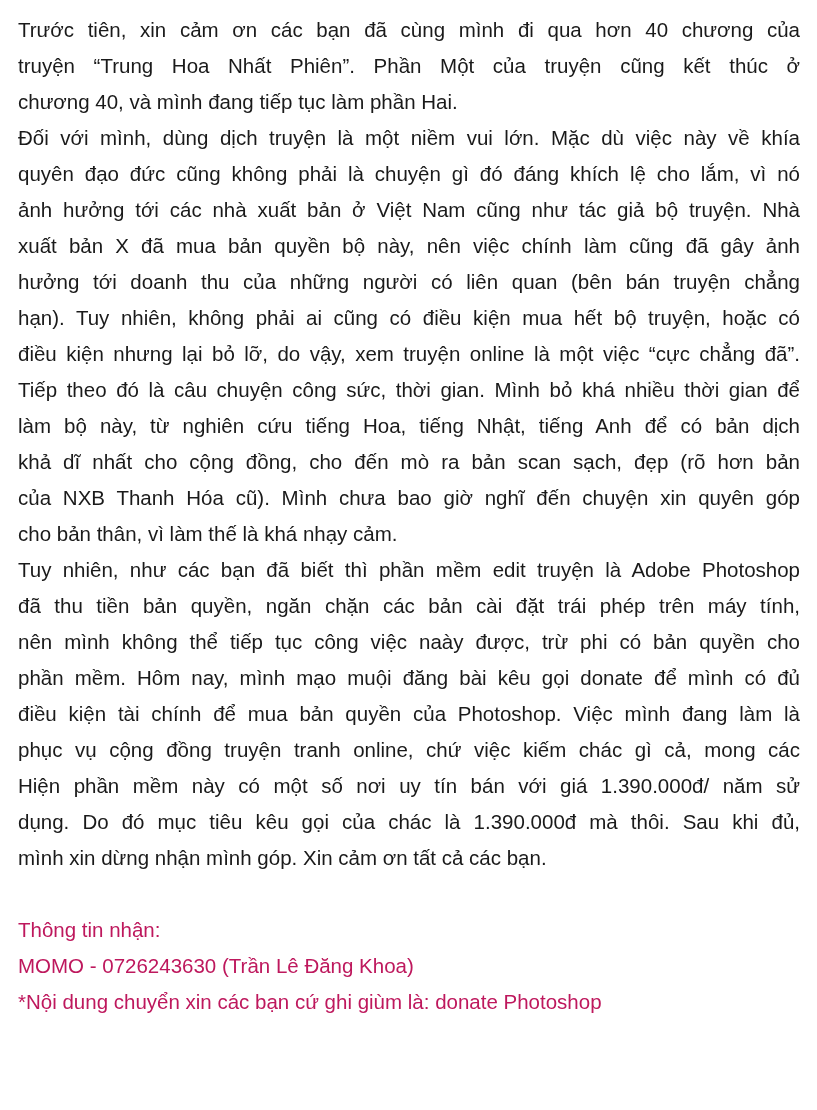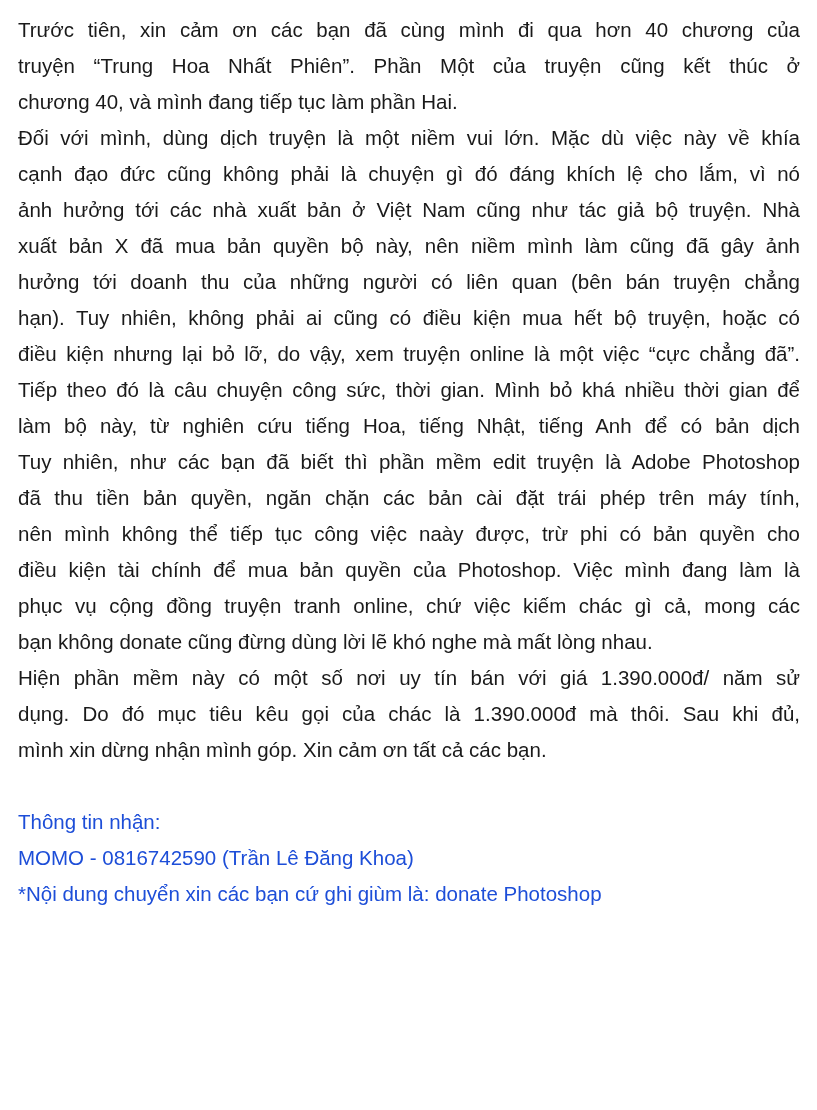--- a/index.html
+++ b/index.html
@@ -30,68 +30,71 @@
       text-align-last: justify;
       height: 36px;
     }
     .line.last {
       text-align-last: left;
     }
     .spacer {
       height: 36px;
     }
     .red {
-      color: #1d4ed8;
+      color: #be185d;
     }
     .red .line {
       text-align-last: left;
     }
   </style>
 </head>
 <body>
 
 <div class="doc">
 
   <div>
     <span class="line">Trước tiên, xin cảm ơn các bạn đã cùng mình đi qua hơn 40 chương của</span>
     <span class="line">truyện “Trung Hoa Nhất Phiên”. Phần Một của truyện cũng kết thúc ở</span>
     <span class="line last">chương 40, và mình đang tiếp tục làm phần Hai.</span>
   </div>
 
   <div>
     <span class="line">Đối với mình, dùng dịch truyện là một niềm vui lớn. Mặc dù việc này về khía</span>
-    <span class="line">cạnh đạo đức cũng không phải là chuyện gì đó đáng khích lệ cho lắm, vì nó</span>
+    <span class="line">quyên đạo đức cũng không phải là chuyện gì đó đáng khích lệ cho lắm, vì nó</span>
     <span class="line">ảnh hưởng tới các nhà xuất bản ở Việt Nam cũng như tác giả bộ truyện. Nhà</span>
-    <span class="line">xuất bản X đã mua bản quyền bộ này, nên niềm mình làm cũng đã gây ảnh</span>
+    <span class="line">xuất bản X đã mua bản quyền bộ này, nên việc chính làm cũng đã gây ảnh</span>
     <span class="line">hưởng tới doanh thu của những người có liên quan (bên bán truyện chẳng</span>
     <span class="line">hạn). Tuy nhiên, không phải ai cũng có điều kiện mua hết bộ truyện, hoặc có</span>
     <span class="line">điều kiện nhưng lại bỏ lỡ, do vậy, xem truyện online là một việc “cực chẳng đã”.</span>
   </div>
 
   <div>
     <span class="line">Tiếp theo đó là câu chuyện công sức, thời gian. Mình bỏ khá nhiều thời gian để</span>
     <span class="line">làm bộ này, từ nghiên cứu tiếng Hoa, tiếng Nhật, tiếng Anh để có bản dịch</span>
+    <span class="line">khả dĩ nhất cho cộng đồng, cho đến mò ra bản scan sạch, đẹp (rõ hơn bản</span>
+    <span class="line">của NXB Thanh Hóa cũ). Mình chưa bao giờ nghĩ đến chuyện xin quyên góp</span>
+    <span class="line last">cho bản thân, vì làm thế là khá nhạy cảm.</span>
   </div>
 
   <div>
     <span class="line">Tuy nhiên, như các bạn đã biết thì phần mềm edit truyện là Adobe Photoshop</span>
     <span class="line">đã thu tiền bản quyền, ngăn chặn các bản cài đặt trái phép trên máy tính,</span>
     <span class="line">nên mình không thể tiếp tục công việc naày được, trừ phi có bản quyền cho</span>
+    <span class="line">phần mềm. Hôm nay, mình mạo muội đăng bài kêu gọi donate để mình có đủ</span>
     <span class="line">điều kiện tài chính để mua bản quyền của Photoshop. Việc mình đang làm là</span>
     <span class="line">phục vụ cộng đồng truyện tranh online, chứ việc kiếm chác gì cả, mong các</span>
-    <span class="line last">bạn không donate cũng đừng dùng lời lẽ khó nghe mà mất lòng nhau.</span>
   </div>
 
   <div>
     <span class="line">Hiện phần mềm này có một số nơi uy tín bán với giá 1.390.000đ/ năm sử</span>
     <span class="line">dụng. Do đó mục tiêu kêu gọi của chác là 1.390.000đ mà thôi. Sau khi đủ,</span>
     <span class="line last">mình xin dừng nhận mình góp. Xin cảm ơn tất cả các bạn.</span>
   </div>
 
   <div class="spacer"></div>
 
   <div class="red">
     <span class="line">Thông  tin nhận:</span>
-    <span class="line">MOMO - 0816742590 (Trần Lê Đăng Khoa)</span>
+    <span class="line">MOMO - 0726243630 (Trần Lê Đăng Khoa)</span>
     <span class="line">*Nội dung chuyển xin các bạn cứ ghi giùm là: donate Photoshop</span>
   </div>
 
 </div>
 
 </body></html>

